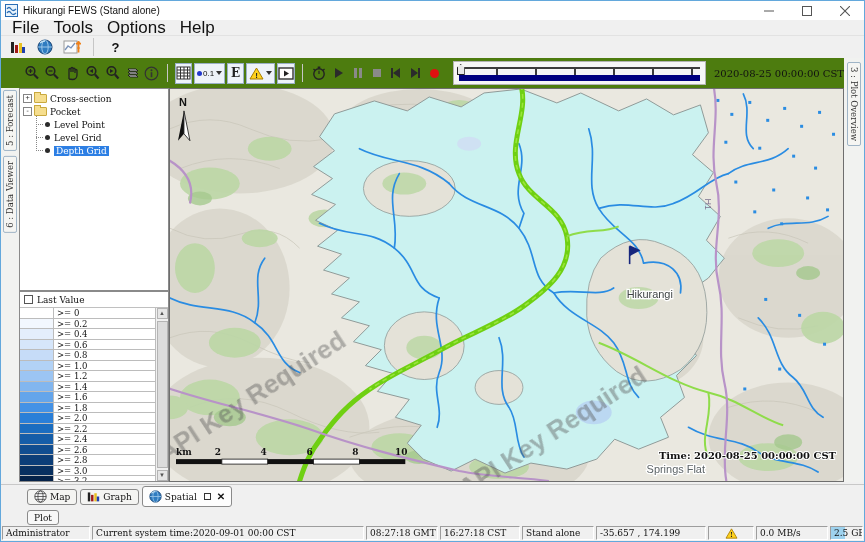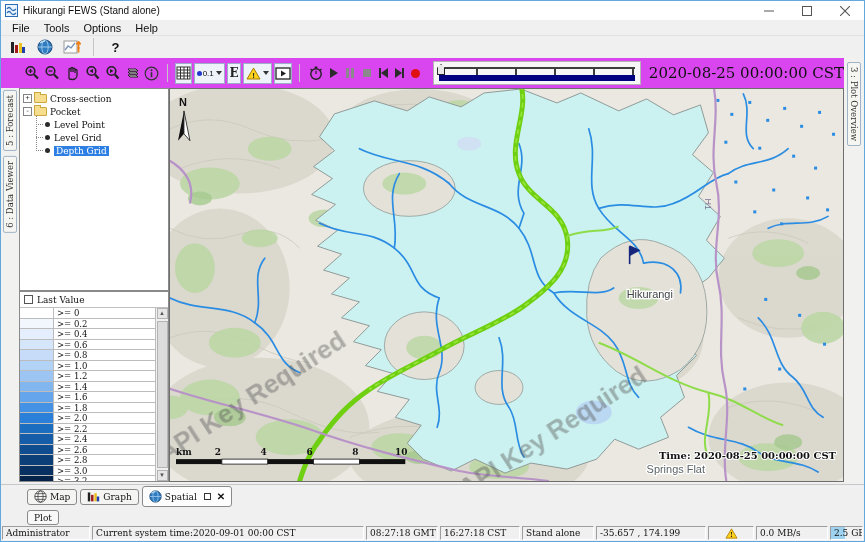--- a/index.html
+++ b/index.html
@@ -8,25 +8,25 @@
 
   
   .titlebar { position:absolute; top:0; left:0; right:0; height:19px; background:#ffffff; display:flex; align-items:center; padding-left:4px; }
   .title-text { font-size:10px; color:#111; margin-left:5px; }
   .win-controls { margin-left:auto; display:flex; height:100%; }
   .win-btn { width:38px; display:flex; align-items:center; justify-content:center; font-size:11px; color:#444; }
   .win-btn svg { display:block; }
 
   
   .menubar { position:absolute; top:19px; left:0; right:0; height:16px; background:#f0f0f0; border-bottom:1px solid #e2e2e2; display:flex; align-items:center; padding-left:4px; }
-  .menu-item { font-size:11px; color:#111; padding:0 7px; height:100%; display:flex; align-items:center; }
+  .menu-item { font-size:17px; color:#111; padding:0 7px; height:100%; display:flex; align-items:center; }
 
   
   .tb1 { position:absolute; top:35px; left:0; right:0; height:22px; background:#f0f0f0; display:flex; align-items:center; padding-left:6px; gap:6px; }
-  .tb2 { position:absolute; top:57px; left:0; right:20px; height:30px; background:#d946ef; display:flex; align-items:center; padding-left:22px; gap:2px; }
+  .tb2 { position:absolute; top:57px; left:0; right:20px; height:30px; background:#4d7c0f; display:flex; align-items:center; padding-left:22px; gap:2px; }
   .tbtn { width:21px; height:21px; display:flex; align-items:center; justify-content:center; background:transparent; border:1px solid transparent; }
   .tbtn.boxed { border:1px solid #9ab0c8; background:#eef3f9; }
   .tsep { width:1px; height:18px; background:#c6c6c6; margin:0 5px; }
   .caret-down { width:0; height:0; border-left:3px solid transparent; border-right:3px solid transparent; border-top:4px solid #333; margin-left:2px; }
   .drop-group { display:flex; align-items:center; border:1px solid #9ab0c8; background:#eef3f9; height:21px; padding:0 2px; }
   .help-q { font-size:13px; font-weight:bold; color:#111; }
 
   
   .ic-play { width:0;height:0;border-top:5px solid transparent;border-bottom:5px solid transparent;border-left:8px solid #2b2b2b; }
   .ic-pause { display:flex; gap:2px; } .ic-pause i { display:block; width:3px; height:10px; background:#8a8a8a; }
@@ -36,21 +36,21 @@
   .ic-rec { width:9px;height:9px;border-radius:50%;background:#e01010; }
   .dot-blue { width:5px;height:5px;border-radius:50%;background:#2238cc; margin-right:1px;}
   .lbl-01 { font-size:8px; color:#111; }
   .lbl-E { font-family:"DejaVu Serif",serif; font-size:12px; font-weight:bold; color:#222; }
 
   
   .timeslider { position:relative; width:318px; height:24px; border:1px solid #b4b4b4; background:#f6f6f6; margin-left:8px; }
   .ts-track { position:absolute; left:5px; right:5px; top:5px; height:9px; border-top:2px solid #3c3c3c; background:repeating-linear-gradient(to right, transparent 0 37px, #3c3c3c 37px 39px); }
   .ts-handle { position:absolute; left:-2px; top:-5px; width:8px; height:11px; background:#e8e8e8; border:1px solid #222; clip-path:polygon(50% 0,100% 35%,100% 100%,0 100%,0 35%); }
   .ts-bar { position:absolute; left:5px; right:5px; bottom:3px; height:6px; background:#000080; }
-  .tb-datetime { font-family:"DejaVu Serif",serif; font-size:15px; color:#111; margin-left:6px; white-space:nowrap; }
+  .tb-datetime { font-family:"DejaVu Serif",serif; font-size:10px; color:#111; margin-left:6px; white-space:nowrap; }
 
   
   .main { position:absolute; top:87px; left:0; right:20px; bottom:59px; display:flex; background:#f0f0f0; }
   .lstrip { width:18px; background:#f1f2f0; display:flex; flex-direction:column; align-items:center; padding-top:2px; gap:5px; }
   .vtab { writing-mode:vertical-rl; transform:rotate(180deg); font-family:"DejaVu Serif",serif; font-size:8.5px; color:#333; background:#f5f5f2; border:1px solid #9fb4c6; border-radius:2px; padding:4px 1px; white-space:nowrap; }
   .rstrip { position:absolute; top:57px; right:0; bottom:59px; width:20px; background:#f1f2f0; display:flex; flex-direction:column; align-items:center; padding-top:4px; }
   .vtab-r { writing-mode:vertical-rl; font-family:"DejaVu Serif",serif; font-size:8.5px; color:#333; background:#f5f5f2; border:1px solid #9fb4c6; border-radius:2px; padding:4px 1px; white-space:nowrap; }
 
   .lpanel { width:150px; display:flex; flex-direction:column; }
   .treebox { height:203px; background:#fff; border:1px solid #8a8a8a; overflow:hidden; padding:3px 0 0 3px; }

